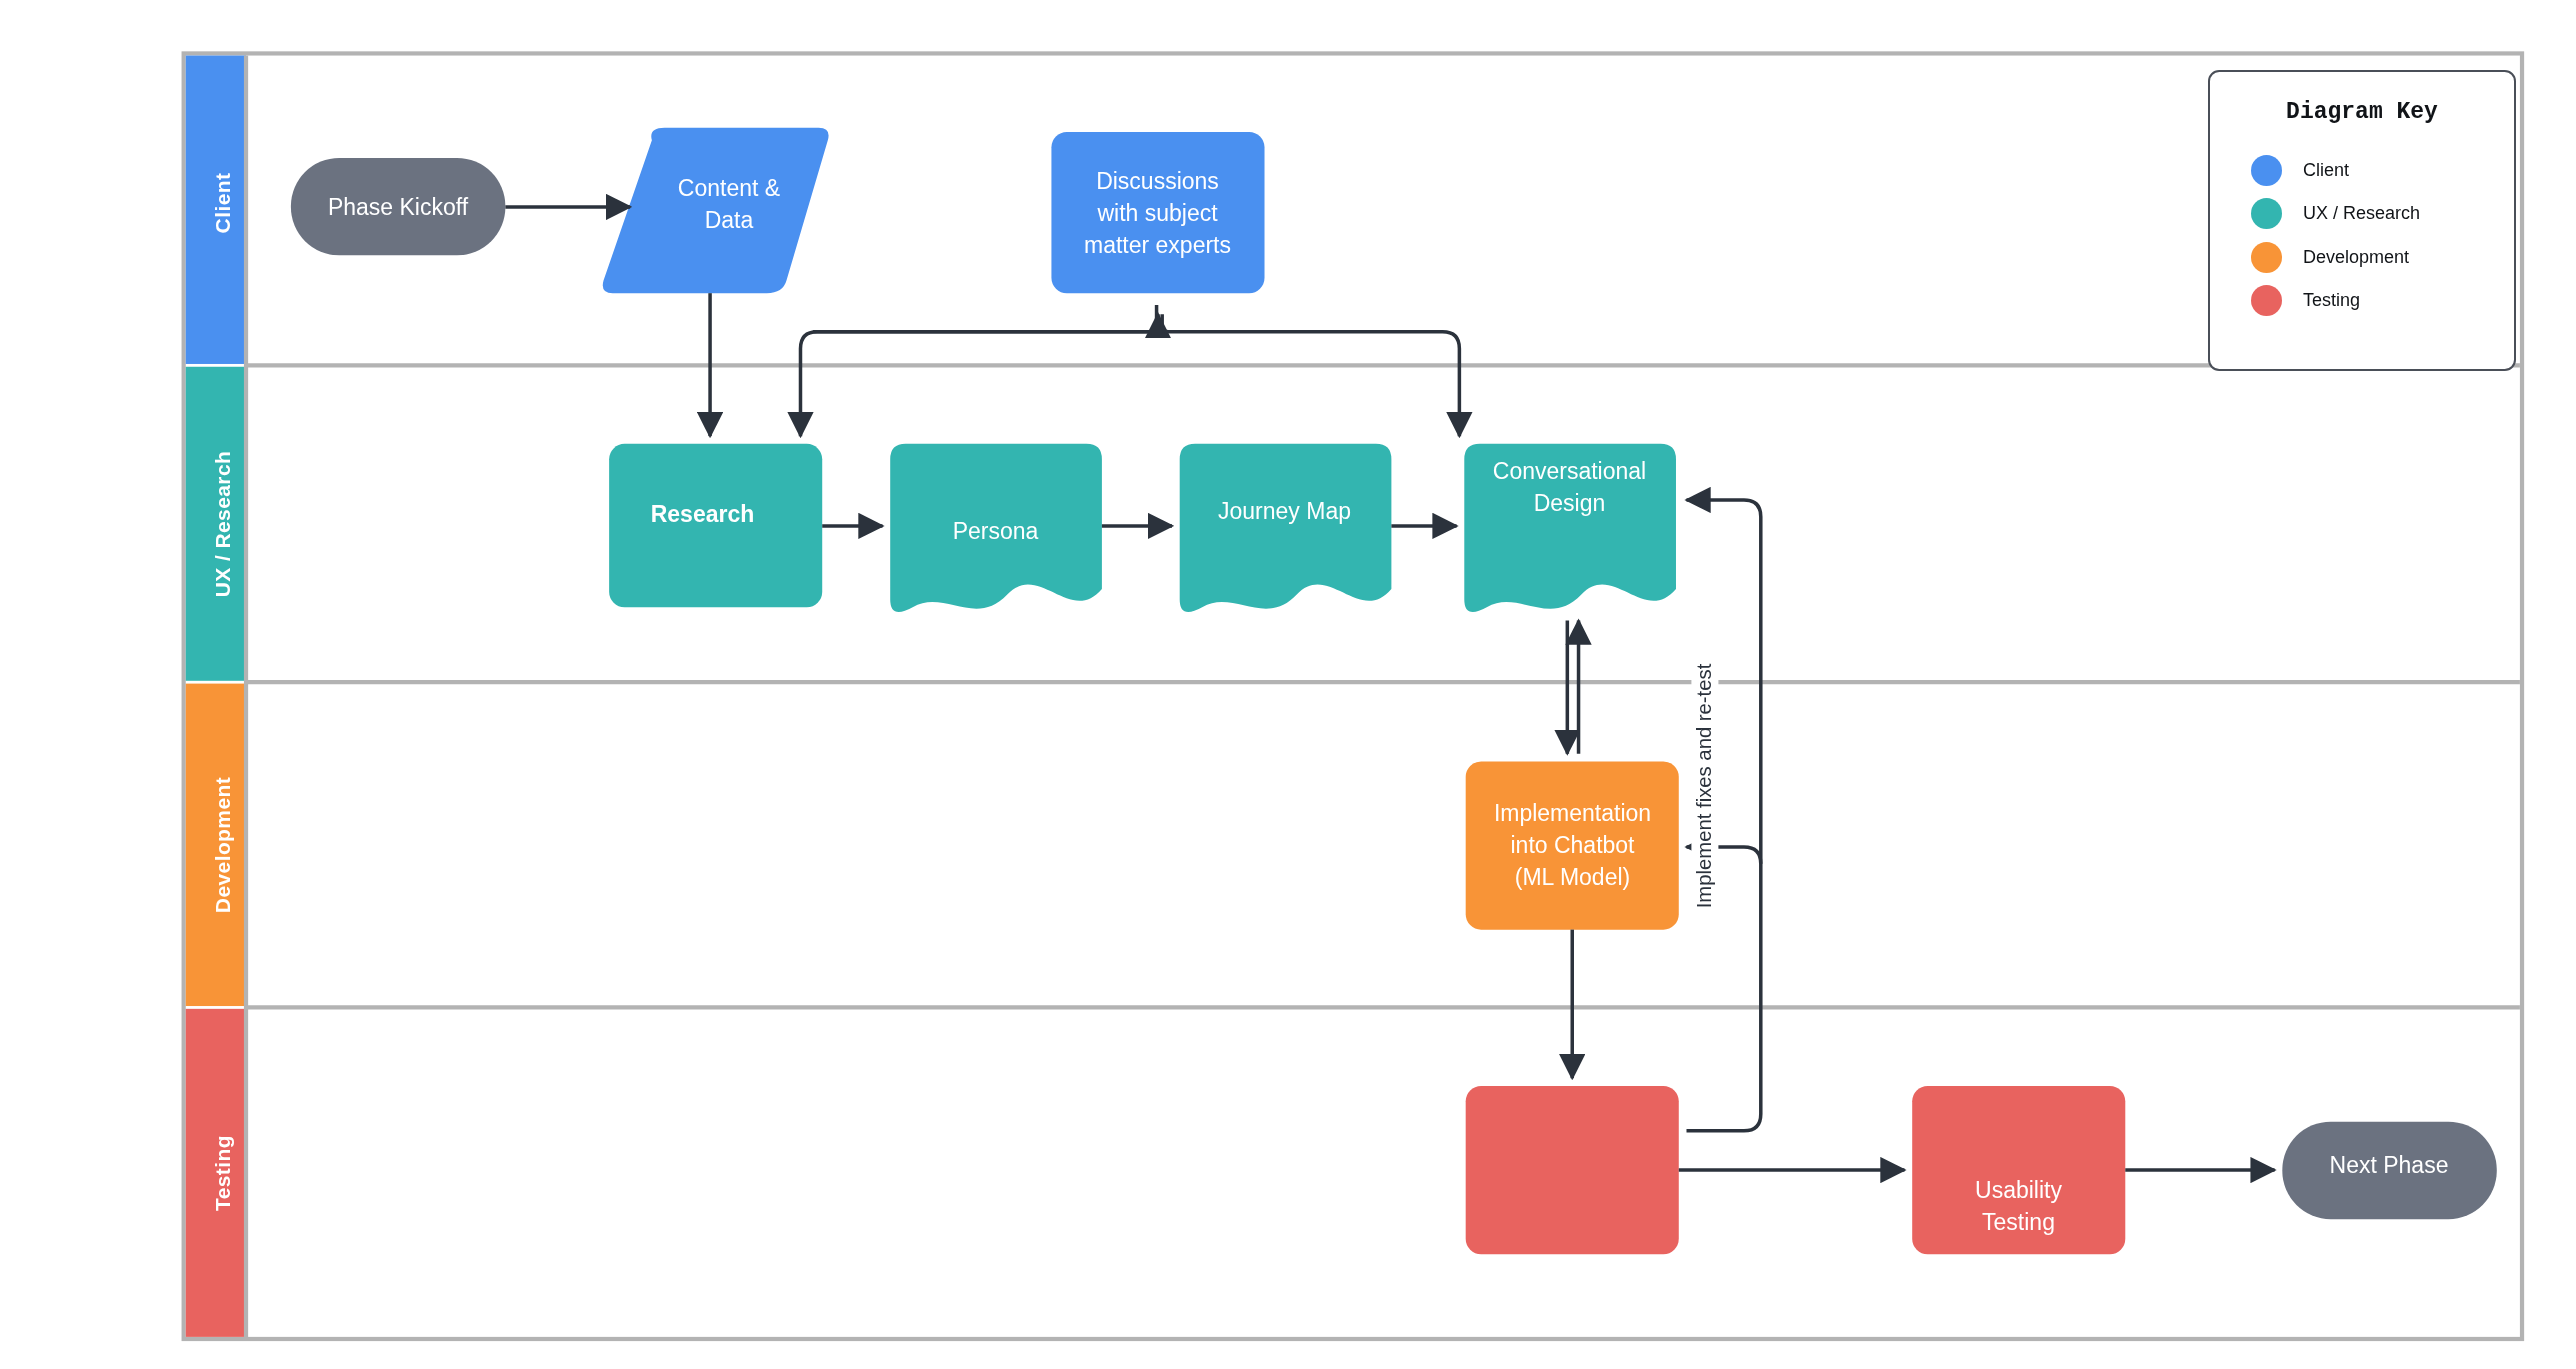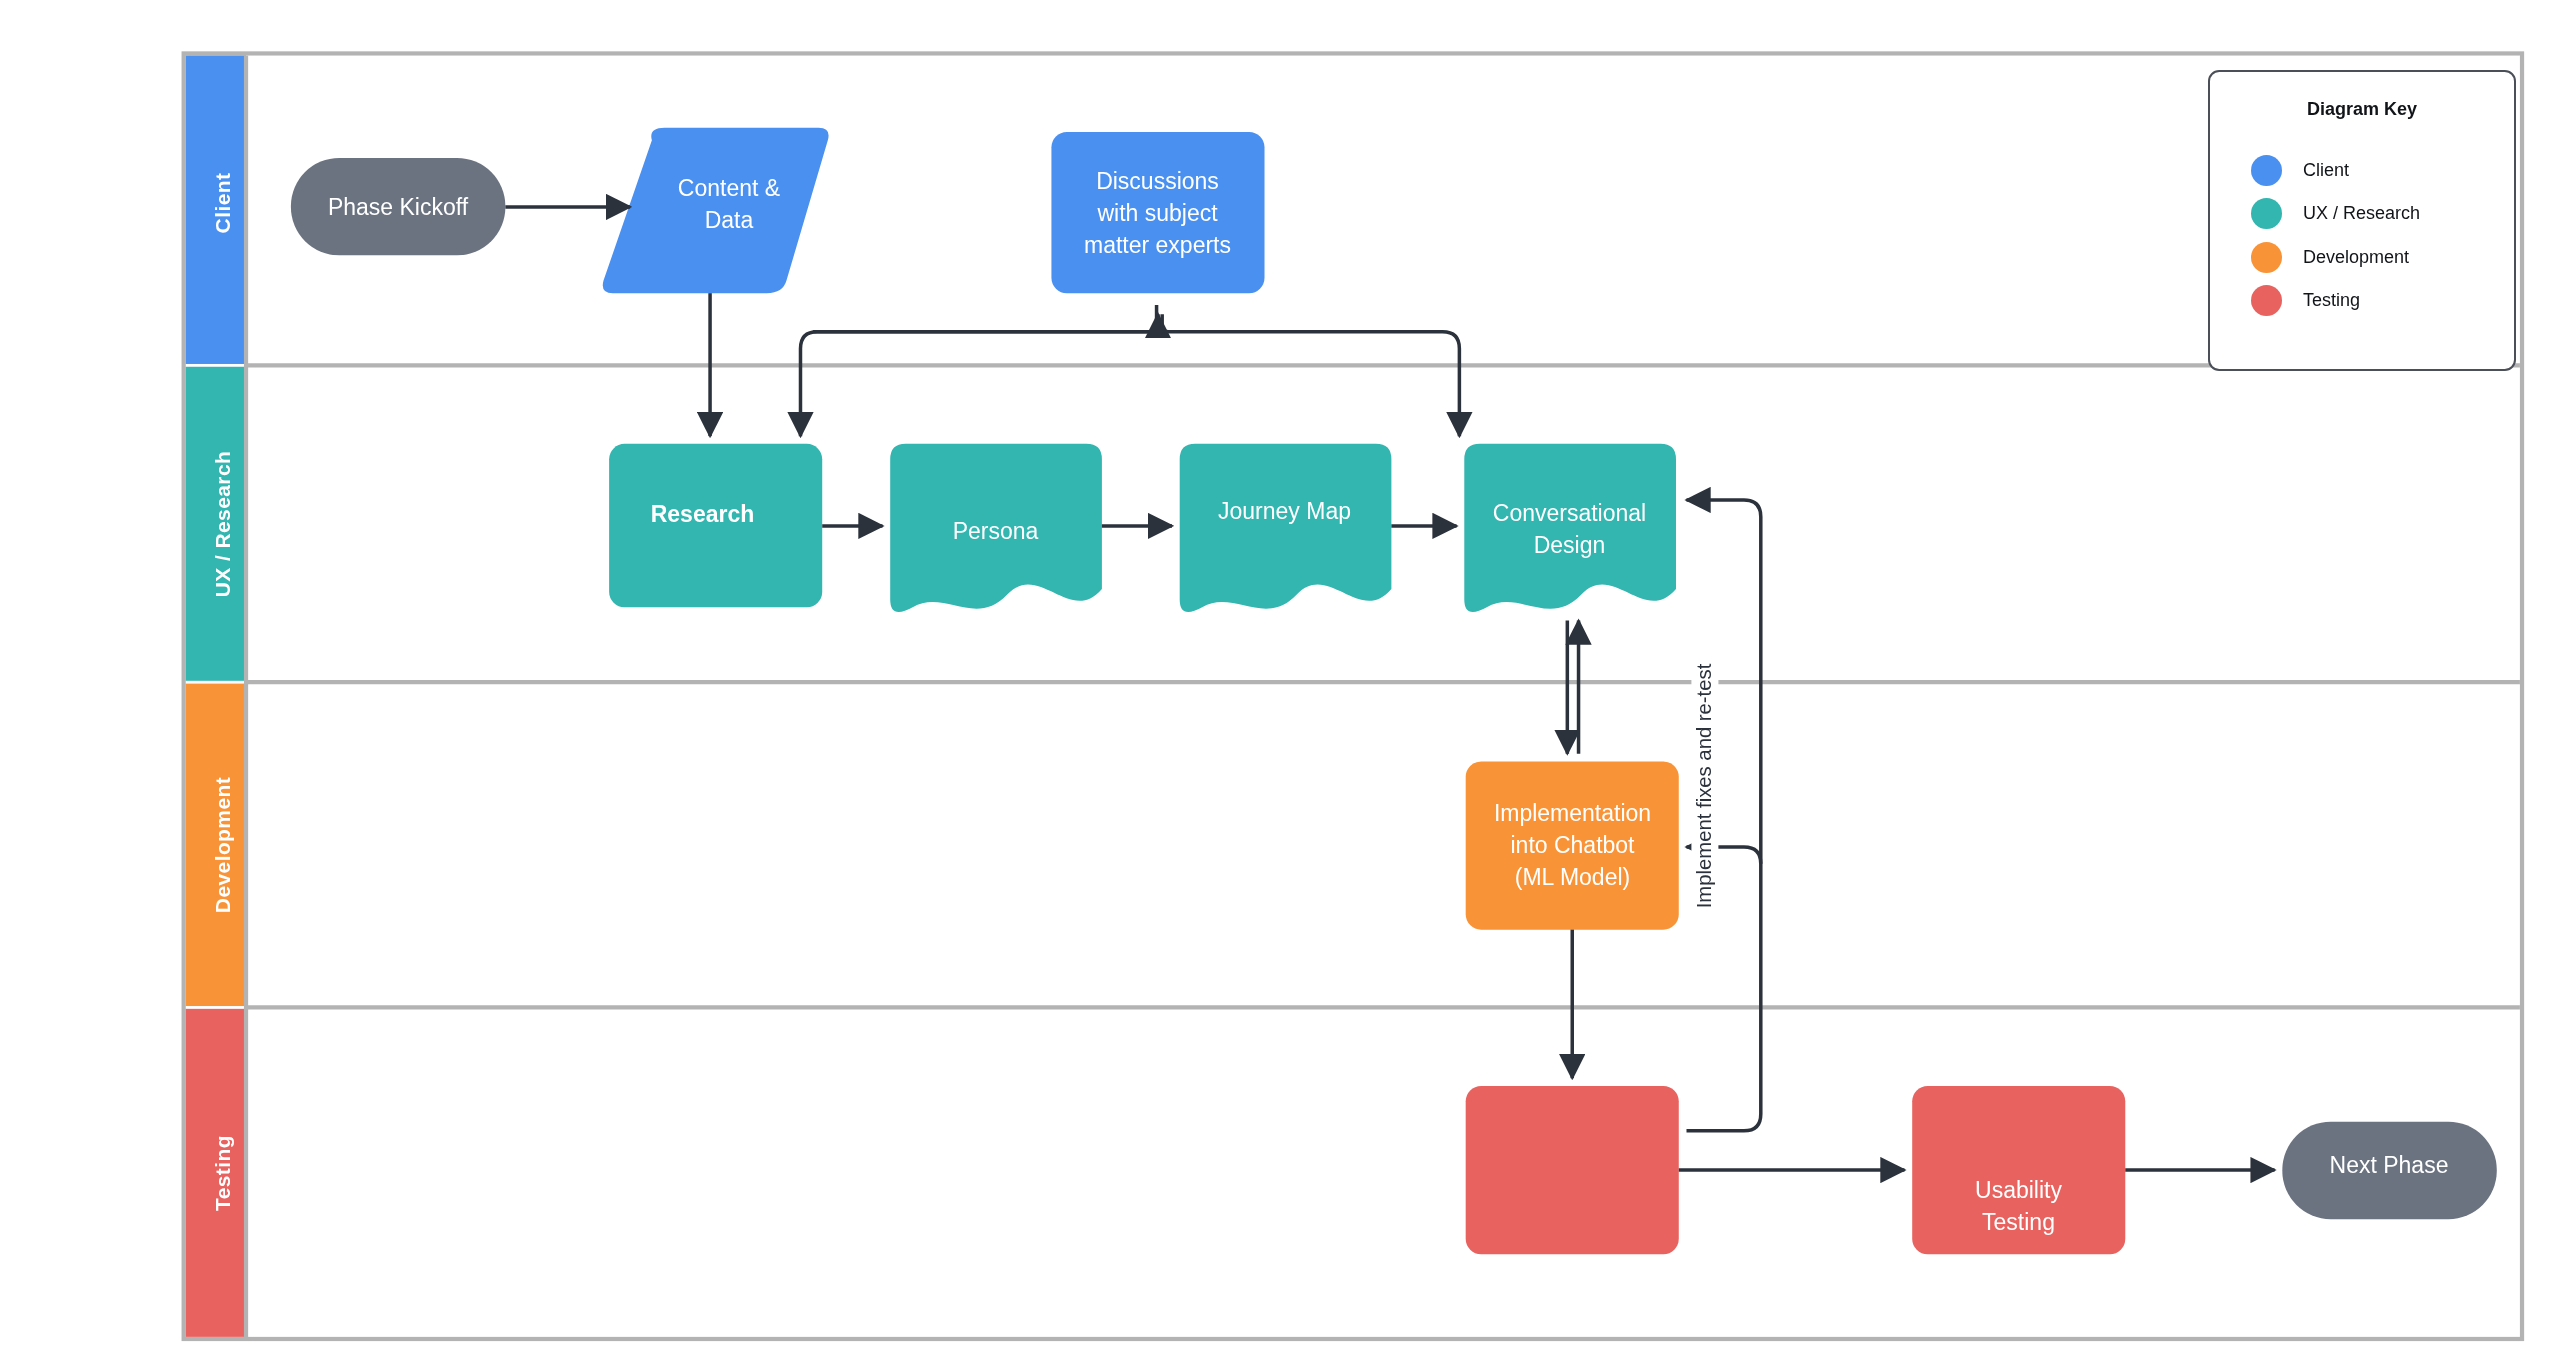--- a/index.html
+++ b/index.html
@@ -21,21 +21,21 @@
     position:absolute;color:#2b323c;font-size:20.3px;white-space:nowrap;
     background:#ffffff;padding:2.1px 4.2px;
     transform-origin:center center;
   }
   .legend-box{
     position:absolute;background:#ffffff;border:2.8px solid #4a4f58;border-radius:11.2px;
     box-sizing:border-box;
   }
   .legend-title{
     position:absolute;width:100%;text-align:center;font-weight:bold;
-    font-size:18px;color:#111418;
+    font-size:23px;color:#111418;font-family:Liberation Mono, monospace;
   }
   .legend-row{position:absolute;display:flex;align-items:center;}
   .legend-swatch{width:31px;height:31px;border-radius:50%;flex:0 0 auto;}
   .legend-text{margin-left:21px;font-size:18px;color:#111418;white-space:nowrap;}
 </style>
 </head>
 <body>
 
 <div id="stage">
 
@@ -143,21 +143,21 @@
   <div class="node-text" style="left:1051px; top:132px; width:213px; height:161px;">Discussions
 with subject
 matter experts</div>
 
   <div class="node-text" style="left:578px; top:444px; width:249px; height:140px;font-weight:bold;">Research</div>
 
   <div class="node-text" style="left:889px; top:464px; width:213px; height:133px;">Persona</div>
 
   <div class="node-text" style="left:1178px; top:444px; width:213px; height:133px;">Journey Map</div>
 
-  <div class="node-text" style="left:1463px; top:462px; width:213px; height:133px;">Conversational
+  <div class="node-text" style="left:1463px; top:420px; width:213px; height:133px;">Conversational
 Design</div>
 
   <div class="node-text" style="left:1466px; top:761px; width:213px; height:168px;text-align:center;">Implementation
 into Chatbot
 (ML Model)</div>
 
 
   <div class="node-text" style="left:1912px; top:1086px; width:213px; height:168px;margin-top:36px;">Usability
 Testing</div>
 

